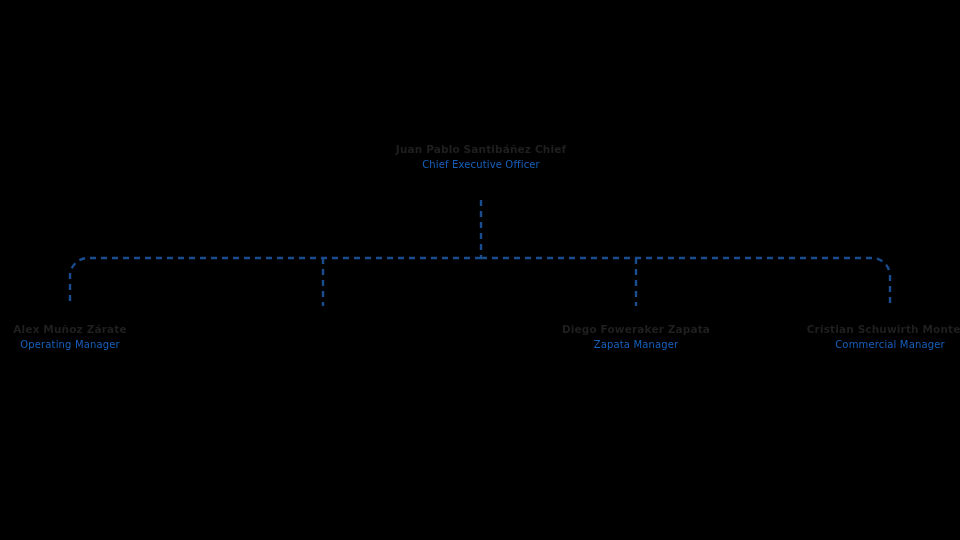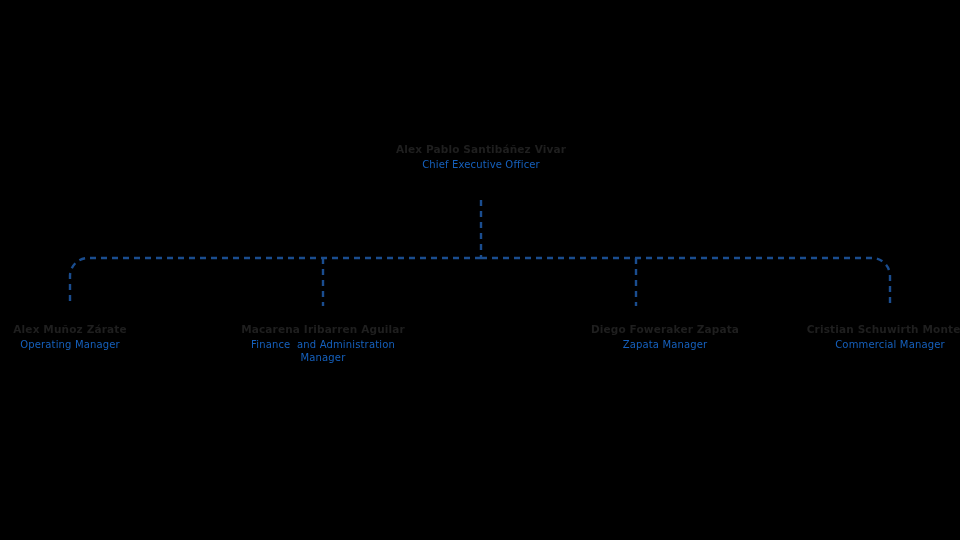--- a/index.html
+++ b/index.html
@@ -45,52 +45,48 @@
     font-size: 10px;
     font-weight: 400;
     color: #1560bd;
     letter-spacing: 0.15px;
     margin-top: 3px;
     white-space: pre-wrap;
   }
   .node-root { left: 481px; top: 143px; width: 260px; }
   .node-c0   { left: 70px;  top: 323px; width: 180px; }
   .node-c1   { left: 323px; top: 323px; width: 170px; }
-  .node-c2   { left: 665px; top: 323px; width: 180px; }
+  .node-c2   { left: 636px; top: 323px; width: 180px; }
   .node-c3   { left: 890px; top: 323px; width: 180px; }
 </style>
 </head>
 <body>
 
 <div id="org-chart">
 
   <svg class="connector-layer" viewBox="0 0 960 540" width="960" height="540" xmlns="http://www.w3.org/2000/svg">
     <g fill="none" stroke="#1a4d8f" stroke-width="2.4" stroke-dasharray="6 5" stroke-linecap="butt">
       <path d="M481,200 L481,258"></path>
       <path d="M481,258 L88,258 A18,18 0 0 0 70,276 L70,306"></path>
       <path d="M323,258 L323,306"></path>
       <path d="M636,258 L636,306"></path>
       <path d="M481,258 L872,258 A18,18 0 0 1 890,276 L890,306"></path>
     </g>
   </svg>
 
   <div class="node node-root">
-    <div class="node-name">Alex Pablo Santibáñez Vivar</div>
+    <div class="node-name">Juan Pablo Santibáñez Chief</div>
     <div class="node-title">Chief Executive Officer</div>
   </div>
 
   <div class="node node-c0">
     <div class="node-name">Alex Muñoz Zárate</div>
     <div class="node-title">Operating Manager</div>
   </div>
 
-  <div class="node node-c1">
-    <div class="node-name">Macarena Iribarren Aguilar</div>
-    <div class="node-title">Finance  and Administration Manager</div>
-  </div>
 
   <div class="node node-c2">
     <div class="node-name">Diego Foweraker Zapata</div>
     <div class="node-title">Zapata Manager</div>
   </div>
 
   <div class="node node-c3">
     <div class="node-name">Cristian Schuwirth Montero</div>
     <div class="node-title">Commercial Manager</div>
   </div>

